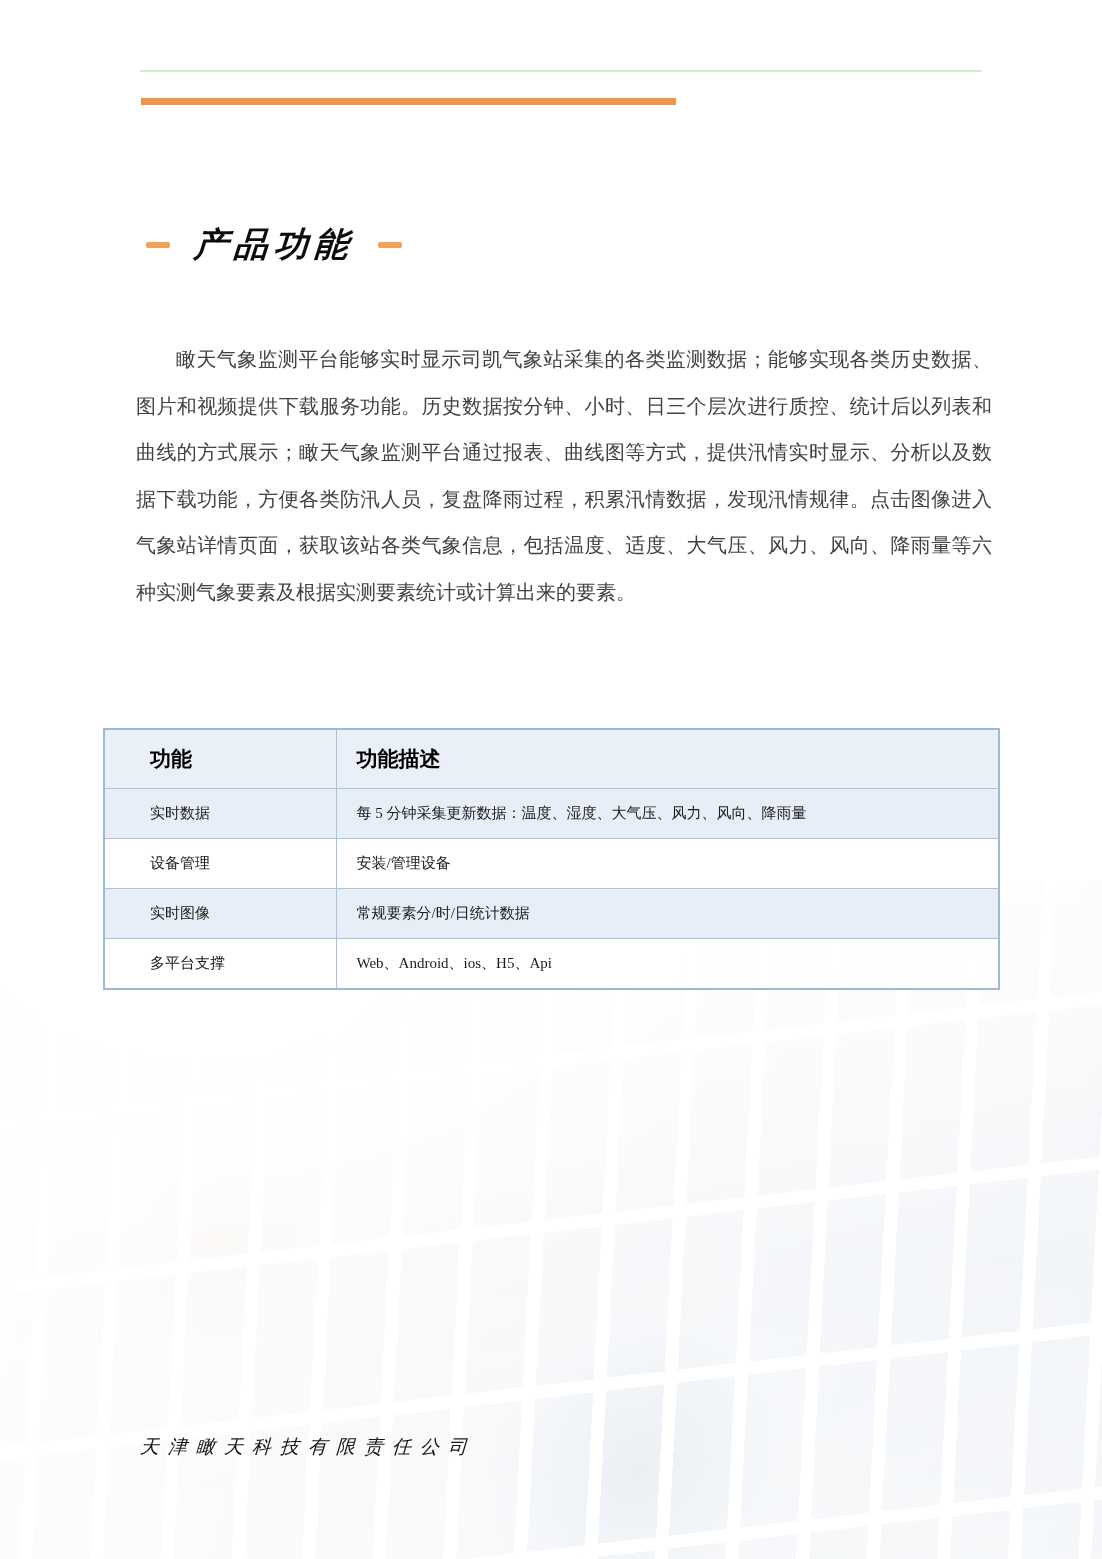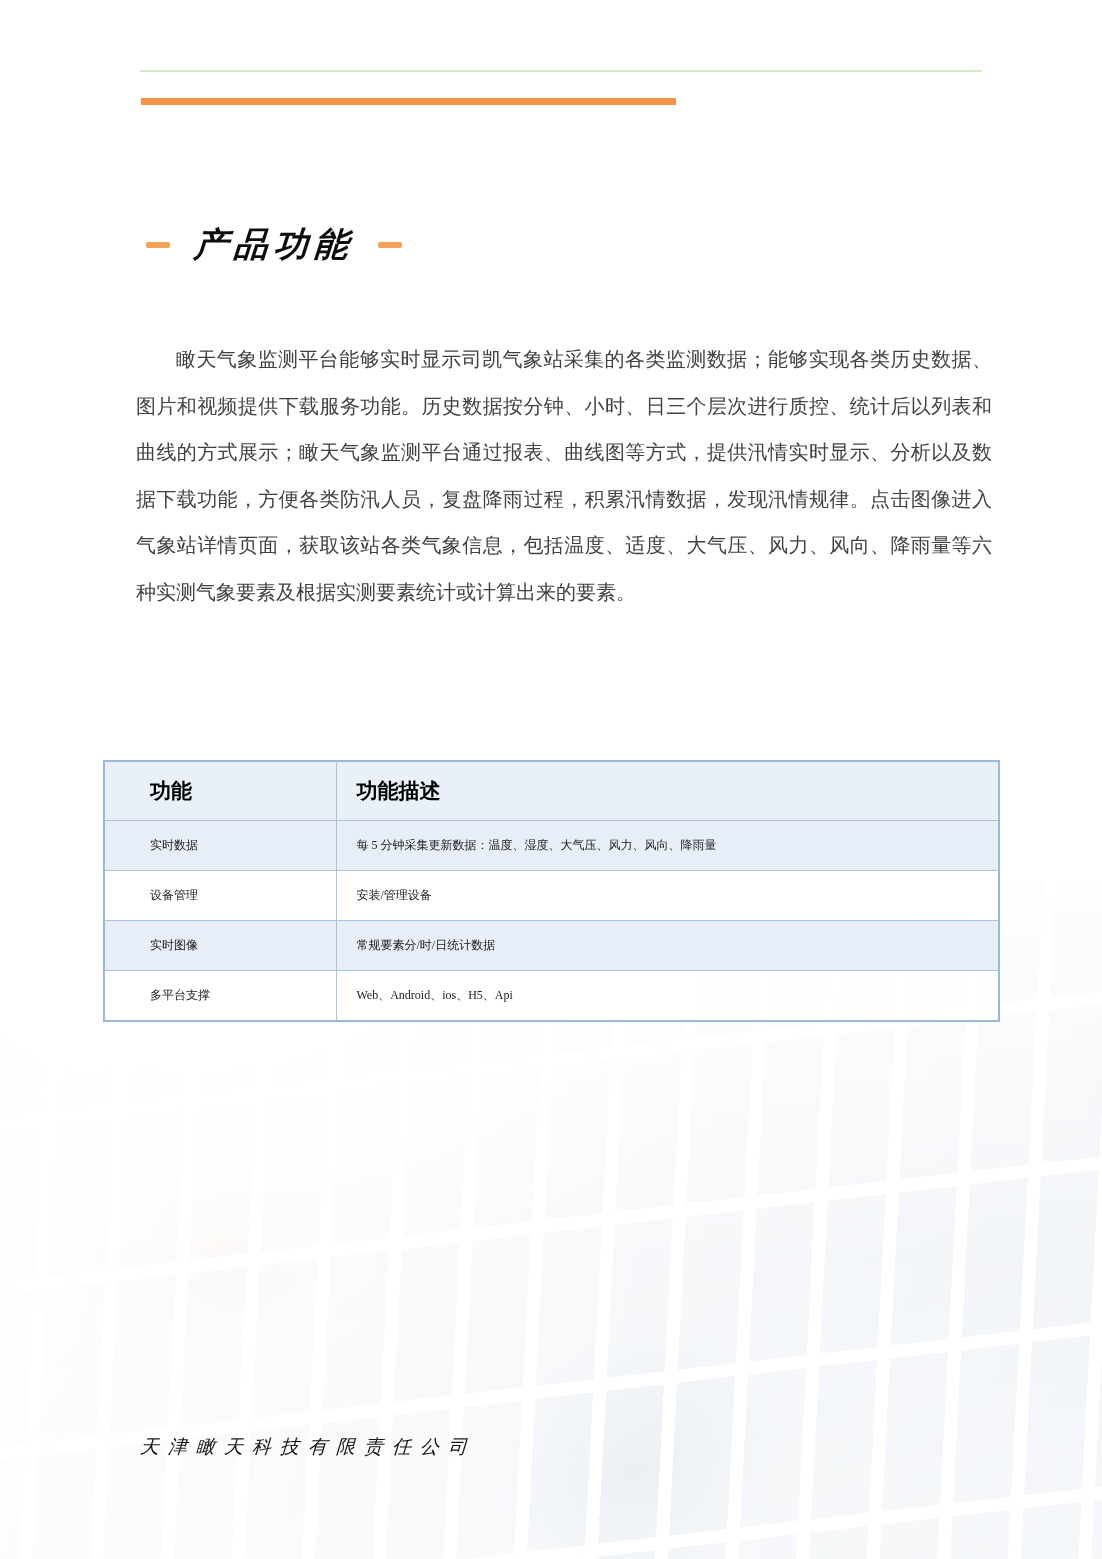--- a/index.html
+++ b/index.html
@@ -41,41 +41,41 @@
   .intro{
     position:absolute;left:136px;top:336px;width:856px;
     font-size:20px;line-height:46.5px;
     color:#3f4245;
     text-align:justify;
     text-indent:2em;
   }
 
   
   .table-wrap{
-    position:absolute;left:103px;top:760px;width:897px;z-index:3;
+    position:absolute;left:103px;top:728px;width:897px;z-index:3;
   }
   table.features{
     width:100%;border-collapse:collapse;table-layout:fixed;
     border:2px solid #9db9d9;
   }
   table.features th,table.features td{
     border:1px solid #a9c3df;
     font-weight:normal;
     vertical-align:middle;
     overflow:hidden;
   }
   col.c1{width:232px;}
   table.features th{
     height:56px;
     font-weight:bold;font-size:21px;color:#000;
     text-align:left;
     background:rgba(233,239,247,0.96);
   }
   table.features td{
-    height:47px;font-size:12px;color:#1b1b1b;
+    height:47px;font-size:15px;color:#1b1b1b;
     background:rgba(255,255,255,0.72);
   }
   table.features tr.alt td{
     background:rgba(230,237,246,0.93);
   }
   .cell-1{padding-left:45px;}
   .cell-2{padding-left:20px;}
 
   
   .photo-wall{

